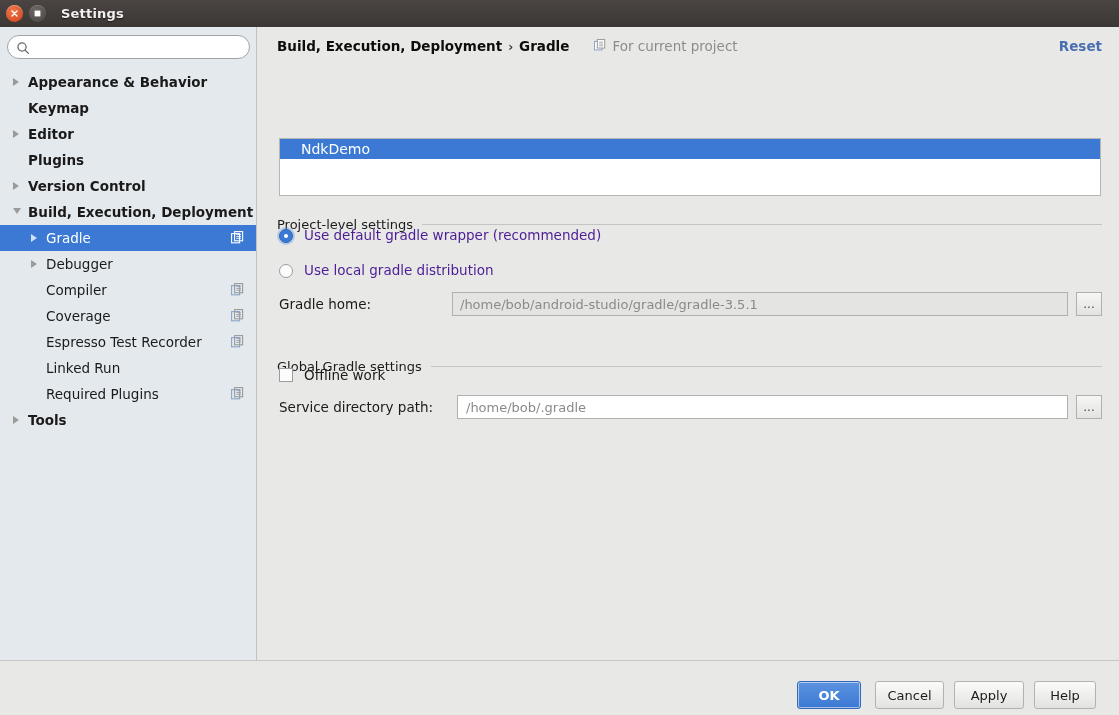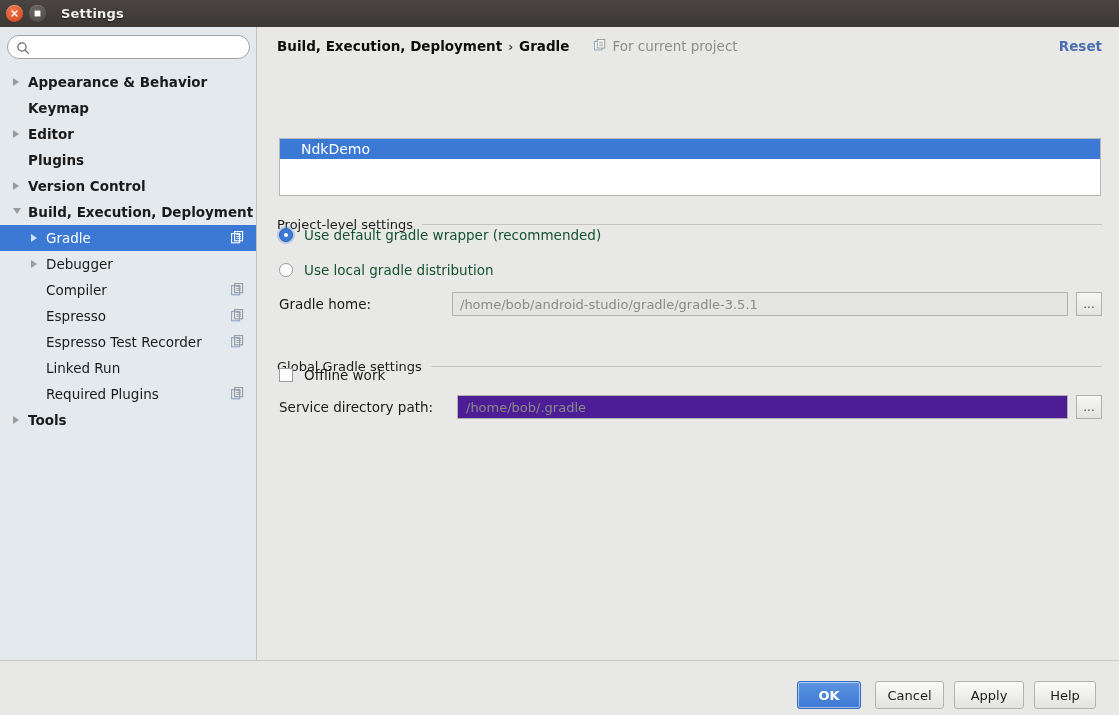--- a/index.html
+++ b/index.html
@@ -150,22 +150,22 @@
     height: 20px;
     display: flex; align-items: center;
     padding-left: 21px;
     font-size: 14px;
     color: #1a1a1a;
   }
   .list-item.selected { background: #3b79d4; color: #ffffff; }
 
   .radio-row {
     position: absolute; left: 21px;
-    display: flex; align-items: center;
-    font-size: 13.5px; color: #14532d;
+    display: flex; align-items: flex-end;
+    font-size: 13.5px; color: #4c1d95;
   }
   .radio {
     width: 14px; height: 14px; border-radius: 50%;
     border: 1px solid #9a9d9f;
     background: #fcfcfc;
     margin-right: 11px;
     flex: 0 0 auto;
     position: relative;
   }
   .radio.checked {
@@ -191,21 +191,21 @@
   .field-input {
     height: 24px;
     border: 1px solid #b0b0ae;
     font-family: "DejaVu Sans", sans-serif;
     font-size: 13px;
     padding: 0 7px;
     color: #8a8a88;
     outline: none;
   }
   .field-input.disabled { background: #e4e4e2; }
-  .field-input.normal { background: #4c1d95; padding-left: 8px; }
+  .field-input.normal { background: #ffffff; padding-left: 8px; }
   .browse-btn {
     width: 26px; height: 24px;
     margin-left: 8px;
     border: 1px solid #b0b0ae;
     background: linear-gradient(to bottom, #f6f6f5 0%, #e3e3e1 100%);
     color: #4b4b4b;
     font-size: 12px;
     line-height: 18px;
     display: flex; align-items: center; justify-content: center;
     cursor: pointer;
@@ -320,21 +320,21 @@
       </div>
       <div class="tree-row lvl1">
         <span>Compiler</span>
         <span class="badge-icon"><svg width="13" height="13" viewBox="0 0 13 13" aria-hidden="true">
             <rect x="0.6" y="2.6" width="8" height="9.2" fill="none" stroke="#8aa4c8" stroke-width="1.1"></rect>
             <rect x="3.6" y="0.6" width="8" height="9.2" fill="none" stroke="#9a9a98" stroke-width="1.1"></rect>
             <path d="M5.3 3.4 H9.9 M5.3 5.4 H9.9 M5.3 7.3 H9.9" stroke="#9a9a98" stroke-width="0.9"></path>
           </svg></span>
       </div>
       <div class="tree-row lvl1">
-        <span>Espresso</span>
+        <span>Coverage</span>
         <span class="badge-icon"><svg width="13" height="13" viewBox="0 0 13 13" aria-hidden="true">
             <rect x="0.6" y="2.6" width="8" height="9.2" fill="none" stroke="#8aa4c8" stroke-width="1.1"></rect>
             <rect x="3.6" y="0.6" width="8" height="9.2" fill="none" stroke="#9a9a98" stroke-width="1.1"></rect>
             <path d="M5.3 3.4 H9.9 M5.3 5.4 H9.9 M5.3 7.3 H9.9" stroke="#9a9a98" stroke-width="0.9"></path>
           </svg></span>
       </div>
       <div class="tree-row lvl1">
         <span>Espresso Test Recorder</span>
         <span class="badge-icon"><svg width="13" height="13" viewBox="0 0 13 13" aria-hidden="true">
             <rect x="0.6" y="2.6" width="8" height="9.2" fill="none" stroke="#8aa4c8" stroke-width="1.1"></rect>

